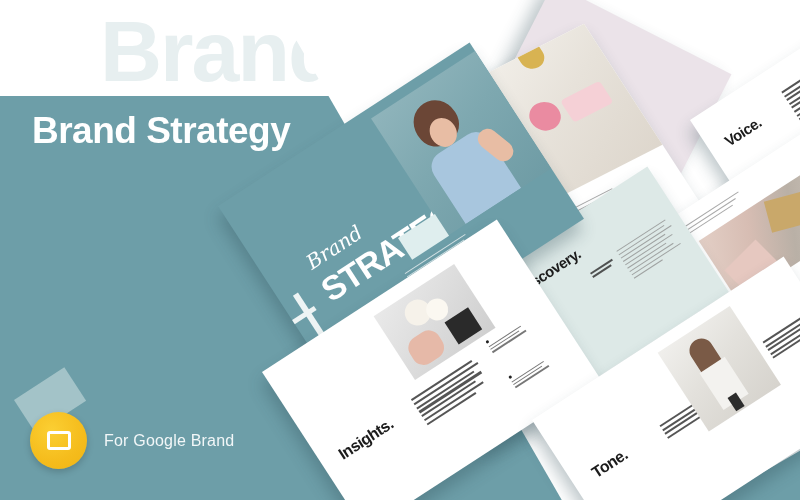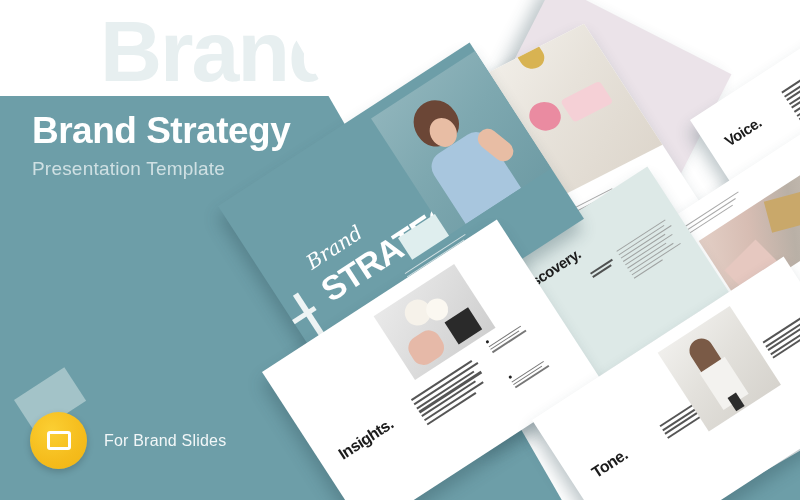--- a/index.html
+++ b/index.html
@@ -360,23 +360,22 @@
         <em style="width:44px;height:2px;"></em>
           <em style="width:50px;height:2px;"></em>
         <em style="width:38px;height:2px;"></em>
       </div>
     </div>
 
   </div>
 
   <div class="hero">
     <div class="hero-title">Brand Strategy</div>
-    <div class="hero-sub">Presentation Template</div>
   </div>
 
   <div class="badge">
     <div class="badge-circle">
       <div class="badge-icon"></div>
     </div>
-    <div class="badge-label">For Brand Slides</div>
+    <div class="badge-label">For Google Brand</div>
   </div>
 
 </div>
 
 </body></html>

